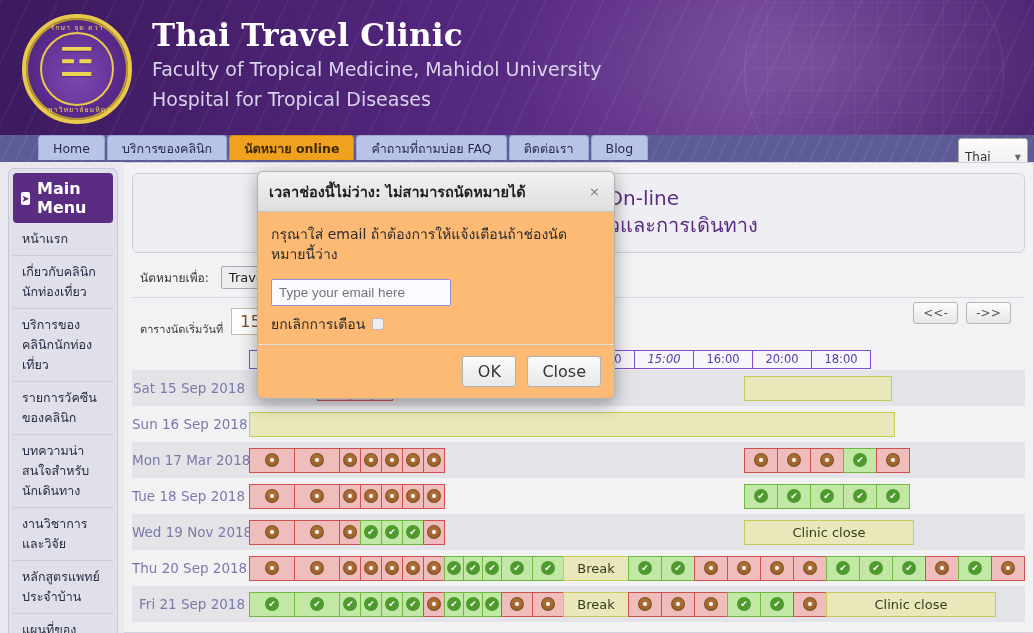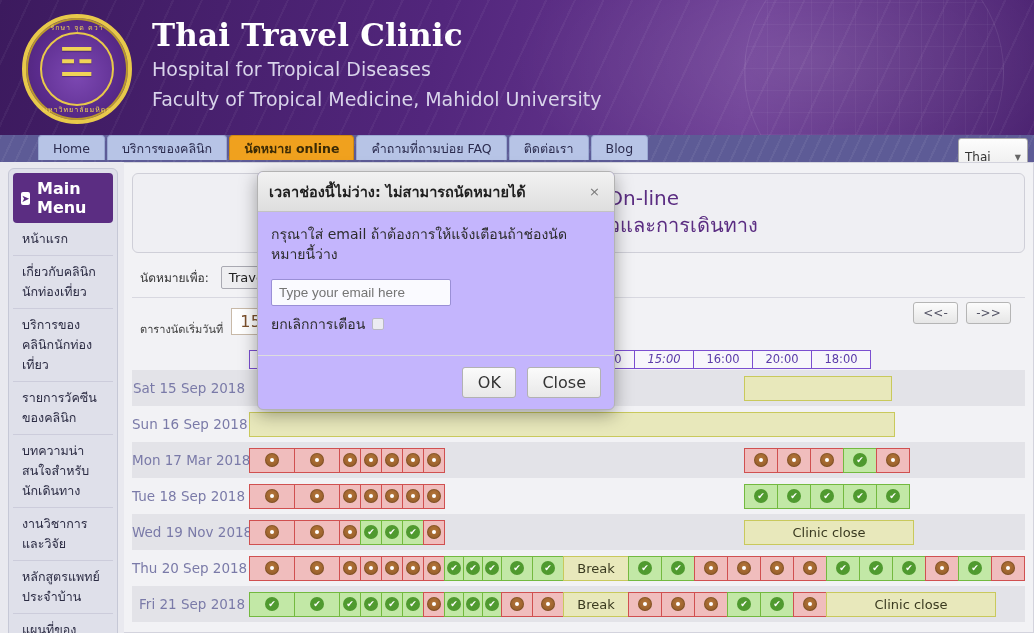--- a/index.html
+++ b/index.html
@@ -114,52 +114,52 @@
                box-shadow:inset 0 0 0 1px rgba(0,0,0,.15); }
   .busy .dot:after { content:""; width:4px; height:4px; border-radius:50%; background:#fff; }
   .free .dot { background:#4f9a2f; position:relative; }
   .free .dot:after { content:"\2714"; color:#fff; font-size:9px; line-height:1; }
   .band { height:25px; background:#e8e8bb; border:1px solid #c9c95c; display:flex;
     align-items:center; justify-content:center; font-size:13px; color:#3a3a20; margin-left:-1px; }
   .band.break { font-size:13px; }
 
   
   .overlay-dialog { position:absolute; left:257px; top:171px; width:358px;
-    background:#c4b5fd; border:1px solid #b3b3b3; border-radius:6px;
+    background:#fdba74; border:1px solid #b3b3b3; border-radius:6px;
     box-shadow:0 5px 18px rgba(0,0,0,.35); z-index:50; }
   .dlg-head { background:linear-gradient(#f2f2f2,#dedede); border-bottom:1px solid #c3c3c3;
     border-radius:5px 5px 0 0; padding:8px 11px; display:flex; align-items:center;
     justify-content:space-between; }
   .dlg-title { font-size:14.5px; font-weight:bold; color:#1e1e1e; }
   .dlg-x { font-size:13px; color:#7a7a7a; padding:0 3px; }
   .dlg-body { padding:12px 13px 8px; }
   .dlg-msg { font-size:14px; color:#2c2c2c; line-height:1.45; }
   .dlg-input { margin-top:14px; width:180px; border:1px solid #9a8fd6; background:#fafaff;
     padding:5px 7px; font-size:13.5px; color:#b5711f; border-radius:2px; }
   .dlg-chk { margin-top:7px; font-size:14px; color:#2c2c2c; display:flex; align-items:center; gap:7px; }
   .chk { width:12px; height:12px; border:1px solid #b9b9c4; background:#ececf2; border-radius:2px; }
-  .dlg-foot { border-top:1px solid #ddd; margin-top:12px; padding:11px 13px;
+  .dlg-foot { border-top:1px solid #ddd; margin-top:1px; padding:11px 13px;
     display:flex; justify-content:flex-end; gap:11px; }
   .dbtn { min-width:54px; text-align:center; background:linear-gradient(#fbfbfb,#e8e8e8);
     border:1px solid #b2b2b2; border-radius:3px; padding:5px 14px; font-size:16px; color:#333; }
 </style>
 </head>
 <body>
 
 <div class="banner">
   <div class="globe"></div>
   <div class="seal">
     <div class="seal-ring-text">รักษา จุด ควา</div>
     <div class="seal-glyph">☲</div>
     <div class="seal-ring-text bot">มหาวิทยาลัยมหิดล</div>
   </div>
   <div class="titles">
     <div class="t1">Thai Travel Clinic</div>
+    <div class="t2">Faculty of Tropical Medicine, Mahidol University</div>
     <div class="t2">Hospital for Tropical Diseases</div>
-    <div class="t2">Faculty of Tropical Medicine, Mahidol University</div>
   </div>
 </div>
 
 <div class="navbar">
   <div class="navtabs" id="navtabs">
       <div class="tab"><span>Home</span></div>
       <div class="tab"><span>บริการของคลินิก</span></div>
       <div class="tab active"><span>นัดหมาย online</span></div>
       <div class="tab"><span>คำถามที่ถามบ่อย FAQ</span></div>
       <div class="tab"><span>ติดต่อเรา</span></div>

